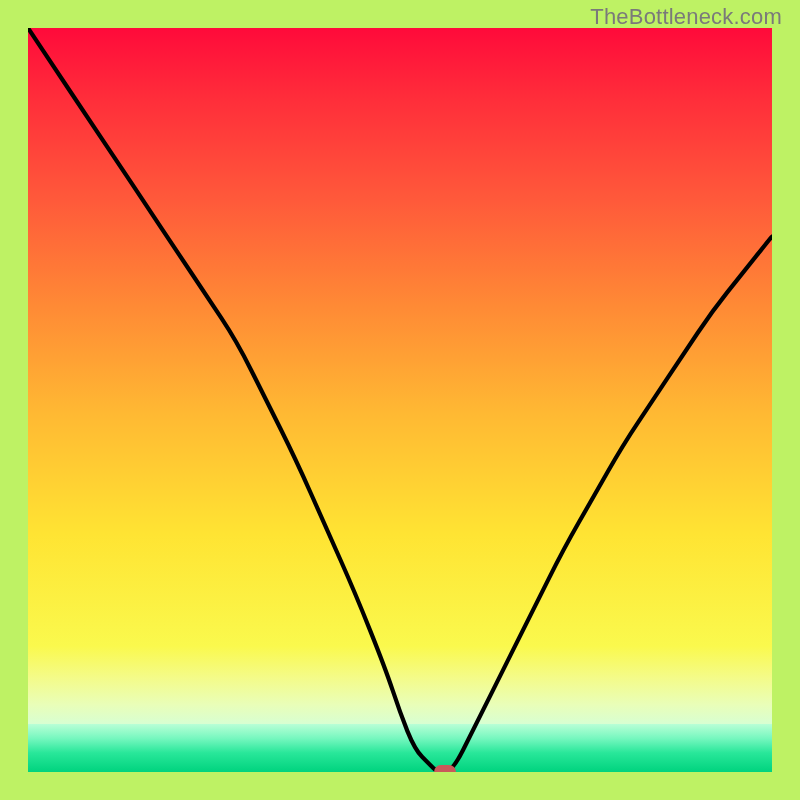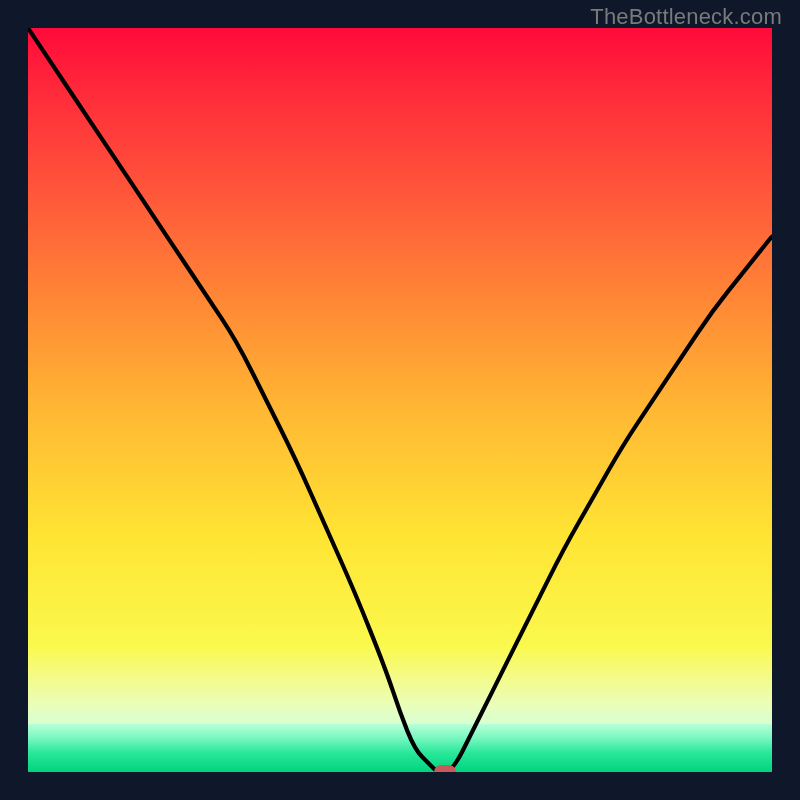--- a/index.html
+++ b/index.html
@@ -8,21 +8,21 @@
     width: 800px;
     height: 800px;
     background: #000;
     overflow: hidden;
     font-family: Arial, Helvetica, sans-serif;
   }
   .frame {
     position: relative;
     width: 800px;
     height: 800px;
-    background: #0f172a;
+    background: #bef264;
   }
   .plot-area {
     position: absolute;
     left: 28px;
     top: 28px;
     width: 744px;
     height: 744px;
     overflow: hidden;
   }
   .gradient {

